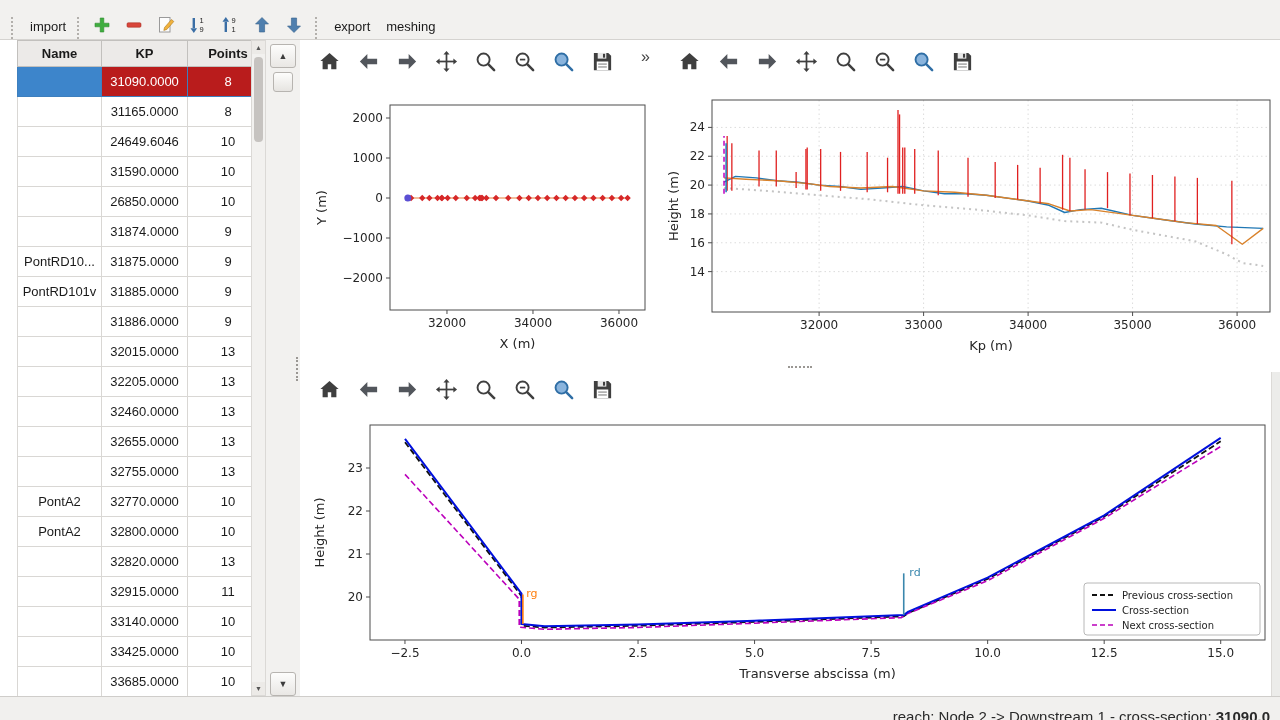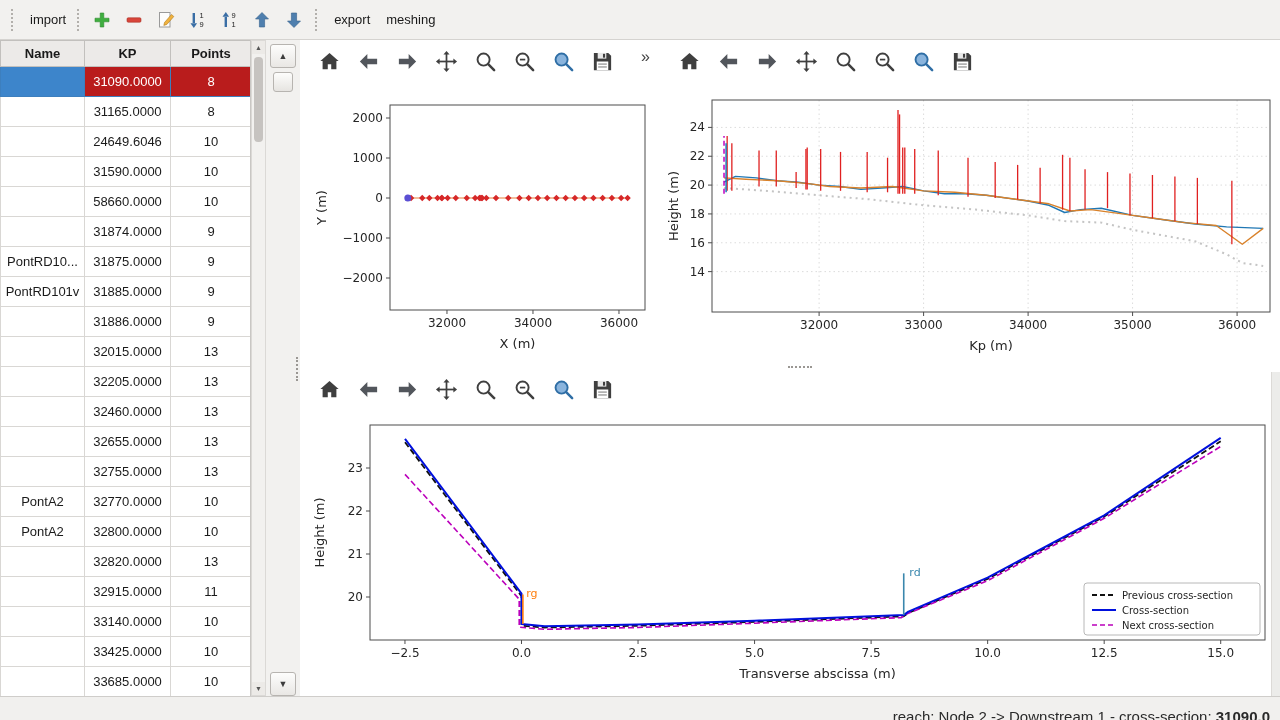--- a/index.html
+++ b/index.html
@@ -1,29 +1,29 @@
 <!DOCTYPE html>
 <html><head>
 <meta charset="utf-8">
 <style>
   *{margin:0;padding:0;box-sizing:border-box}
   html,body{width:1280px;height:720px}
   body{font-family:"Liberation Sans","DejaVu Sans",sans-serif;background:#ffffff;position:relative;overflow:hidden;font-size:13px;color:#1a1a1a}
   button{border:none;background:transparent;cursor:pointer;font-family:inherit}
 
   
-  .menubar{position:absolute;left:0;top:0;width:1280px;height:40px;background:#f2f1ef;border-bottom:1px solid #d5d3d0;display:flex;align-items:center;padding:0 8px}
+  .menubar{position:absolute;left:0;top:0;width:1280px;height:40px;background:#f2f1ef;border-bottom:1px solid #d5d3d0;display:flex;align-items:flex-end;padding:0 8px}
   .grip{width:4px;height:22px;border-left:2px dotted #b3b0ac;margin:0 7px 0 3px}
   .menu-label{font-size:13px;color:#1a1a1a;padding:5px 8px;cursor:default}
   .icon-btn{width:28px;height:28px;display:flex;align-items:center;justify-content:center;margin-right:4px}
   .icon-btn svg{width:20px;height:20px}
   #menubar-actions{display:flex;align-items:center}
 
   
-  .table-wrap{position:absolute;left:0;top:40px;width:251px;height:656px;background:#fff;border-right:1px solid #c9c7c4;overflow:hidden}
+  .table-wrap{position:absolute;left:17px;top:40px;width:251px;height:656px;background:#fff;border-right:1px solid #c9c7c4;overflow:hidden}
   table{border-collapse:collapse;table-layout:fixed;width:251px;font-size:13px}
   th{height:26px;background:#eceae8;border:1px solid #c2c0bd;font-weight:bold}
   td{height:30px;border:1px solid #d9d7d4;text-align:center;color:#1a1a1a;overflow:hidden;white-space:nowrap;text-overflow:ellipsis}
   tr.selected td{background:#b91c1c;color:#ffffff;border-color:#3d7fbe}
   tr.selected td:first-child{background:#3d85cb}
 
   
   .vscroll{position:absolute;left:251px;top:40px;width:15px;height:656px;background:#f2f1ef;border:1px solid #dbd9d6}
   .sb-arrow{position:absolute;left:0;width:13px;height:13px;display:flex;align-items:center;justify-content:center;font-size:7px;color:#555;background:#eceae7}
   .sb-arrow.up{top:0}
@@ -146,21 +146,21 @@
           <td>24649.6046</td>
           <td>10</td>
         </tr>
         <tr>
           <td></td>
           <td>31590.0000</td>
           <td>10</td>
         </tr>
         <tr>
           <td></td>
-          <td>58660.0000</td>
+          <td>26850.0000</td>
           <td>10</td>
         </tr>
         <tr>
           <td></td>
           <td>31874.0000</td>
           <td>9</td>
         </tr>
         <tr>
           <td>PontRD10...</td>
           <td>31875.0000</td>

